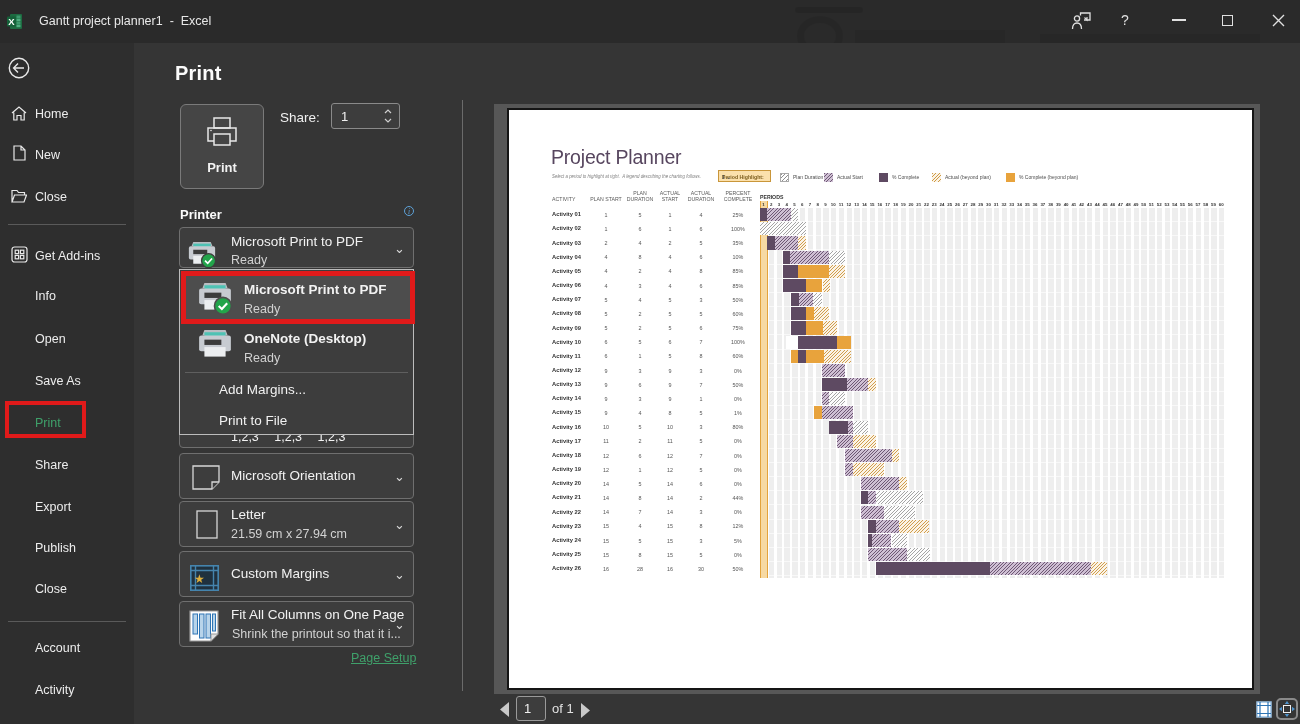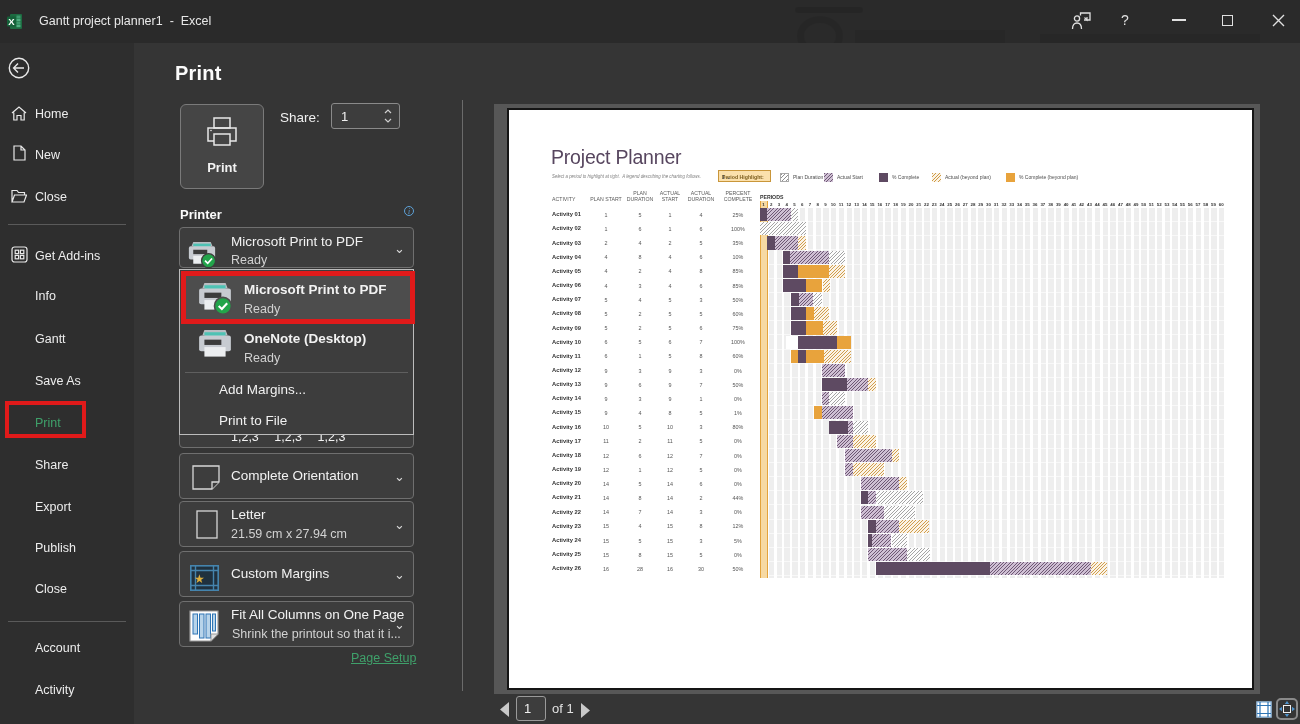--- a/index.html
+++ b/index.html
@@ -121,21 +121,21 @@
  <div class="navdiv" style="top:181px"></div>
  <svg class="sico" style="top:203px" width="17" height="17" viewBox="0 0 17 17" fill="none" stroke="#e8e8e8" stroke-width="1.2">
       <rect x="1" y="1" width="15" height="15" rx="2.5"></rect>
       <rect x="4.2" y="4.2" width="3.4" height="3.4"></rect>
       <rect x="9.4" y="4.2" width="3.4" height="3.4"></rect>
       <rect x="4.2" y="9.4" width="3.4" height="3.4"></rect>
       <rect x="9.4" y="9.4" width="3.4" height="3.4"></rect>
     </svg>
  <div class="navitem" style="top:206px">Get Add-ins</div>
  <div class="navitem" style="top:246px">Info</div>
- <div class="navitem" style="top:289px">Gantt</div>
+ <div class="navitem" style="top:289px">Open</div>
  <div class="navitem" style="top:331px">Save As</div>
  <div class="navitem" style="top:373px;color:#3fa06a">Print</div>
  <div id="rednav"></div>
  <div class="navitem" style="top:415px">Share</div>
  <div class="navitem" style="top:457px">Export</div>
  <div class="navitem" style="top:498px">Publish</div>
  <div class="navitem" style="top:539px">Close</div>
  <div class="navdiv" style="top:578px"></div>
  <div class="navitem" style="top:598px">Account</div>
  <div class="navitem" style="top:640px">Activity</div>
@@ -204,21 +204,21 @@
 </div>
 <div id="redprint"></div>
 <div id="collated">
     <div style="position:absolute;left:51px;bottom:3px;word-spacing:12px;font-size:12.5px;color:#f2f2f2">1,2,3 1,2,3 1,2,3</div>
   </div>
 <div class="setbox" style="top:453px">
  <svg class="abs" style="left:11px;top:9px" width="30" height="28" viewBox="0 0 30 28" fill="none" stroke="#d8d8d8" stroke-width="1.3">
   <path d="M2 3 L28 3 L28 19 L21 26 L2 26 Z"></path>
       <path d="M28 19 L21 19 L21 26" fill="#3d3d3d"></path>
  </svg>
- <div class="dt1 abs" style="left:51px;top:14px">Complete Orientation</div>
+ <div class="dt1 abs" style="left:51px;top:14px">Microsoft Orientation</div>
  <div class="chev" style="top:15px">⌄</div>
 </div>
 <div class="setbox" style="top:501px">
  <svg class="abs" style="left:16px;top:8px" width="22" height="29" viewBox="0 0 22 29" fill="none" stroke="#d8d8d8" stroke-width="1.3">
       <rect x="1" y="1" width="20" height="27"></rect>
     </svg>
  <div class="dt1 abs" style="left:51px;top:5px">Letter</div>
  <div class="dt2 abs" style="left:51px;top:25px">21.59 cm x 27.94 cm</div>
  <div class="chev" style="top:15px">⌄</div>
 </div>

